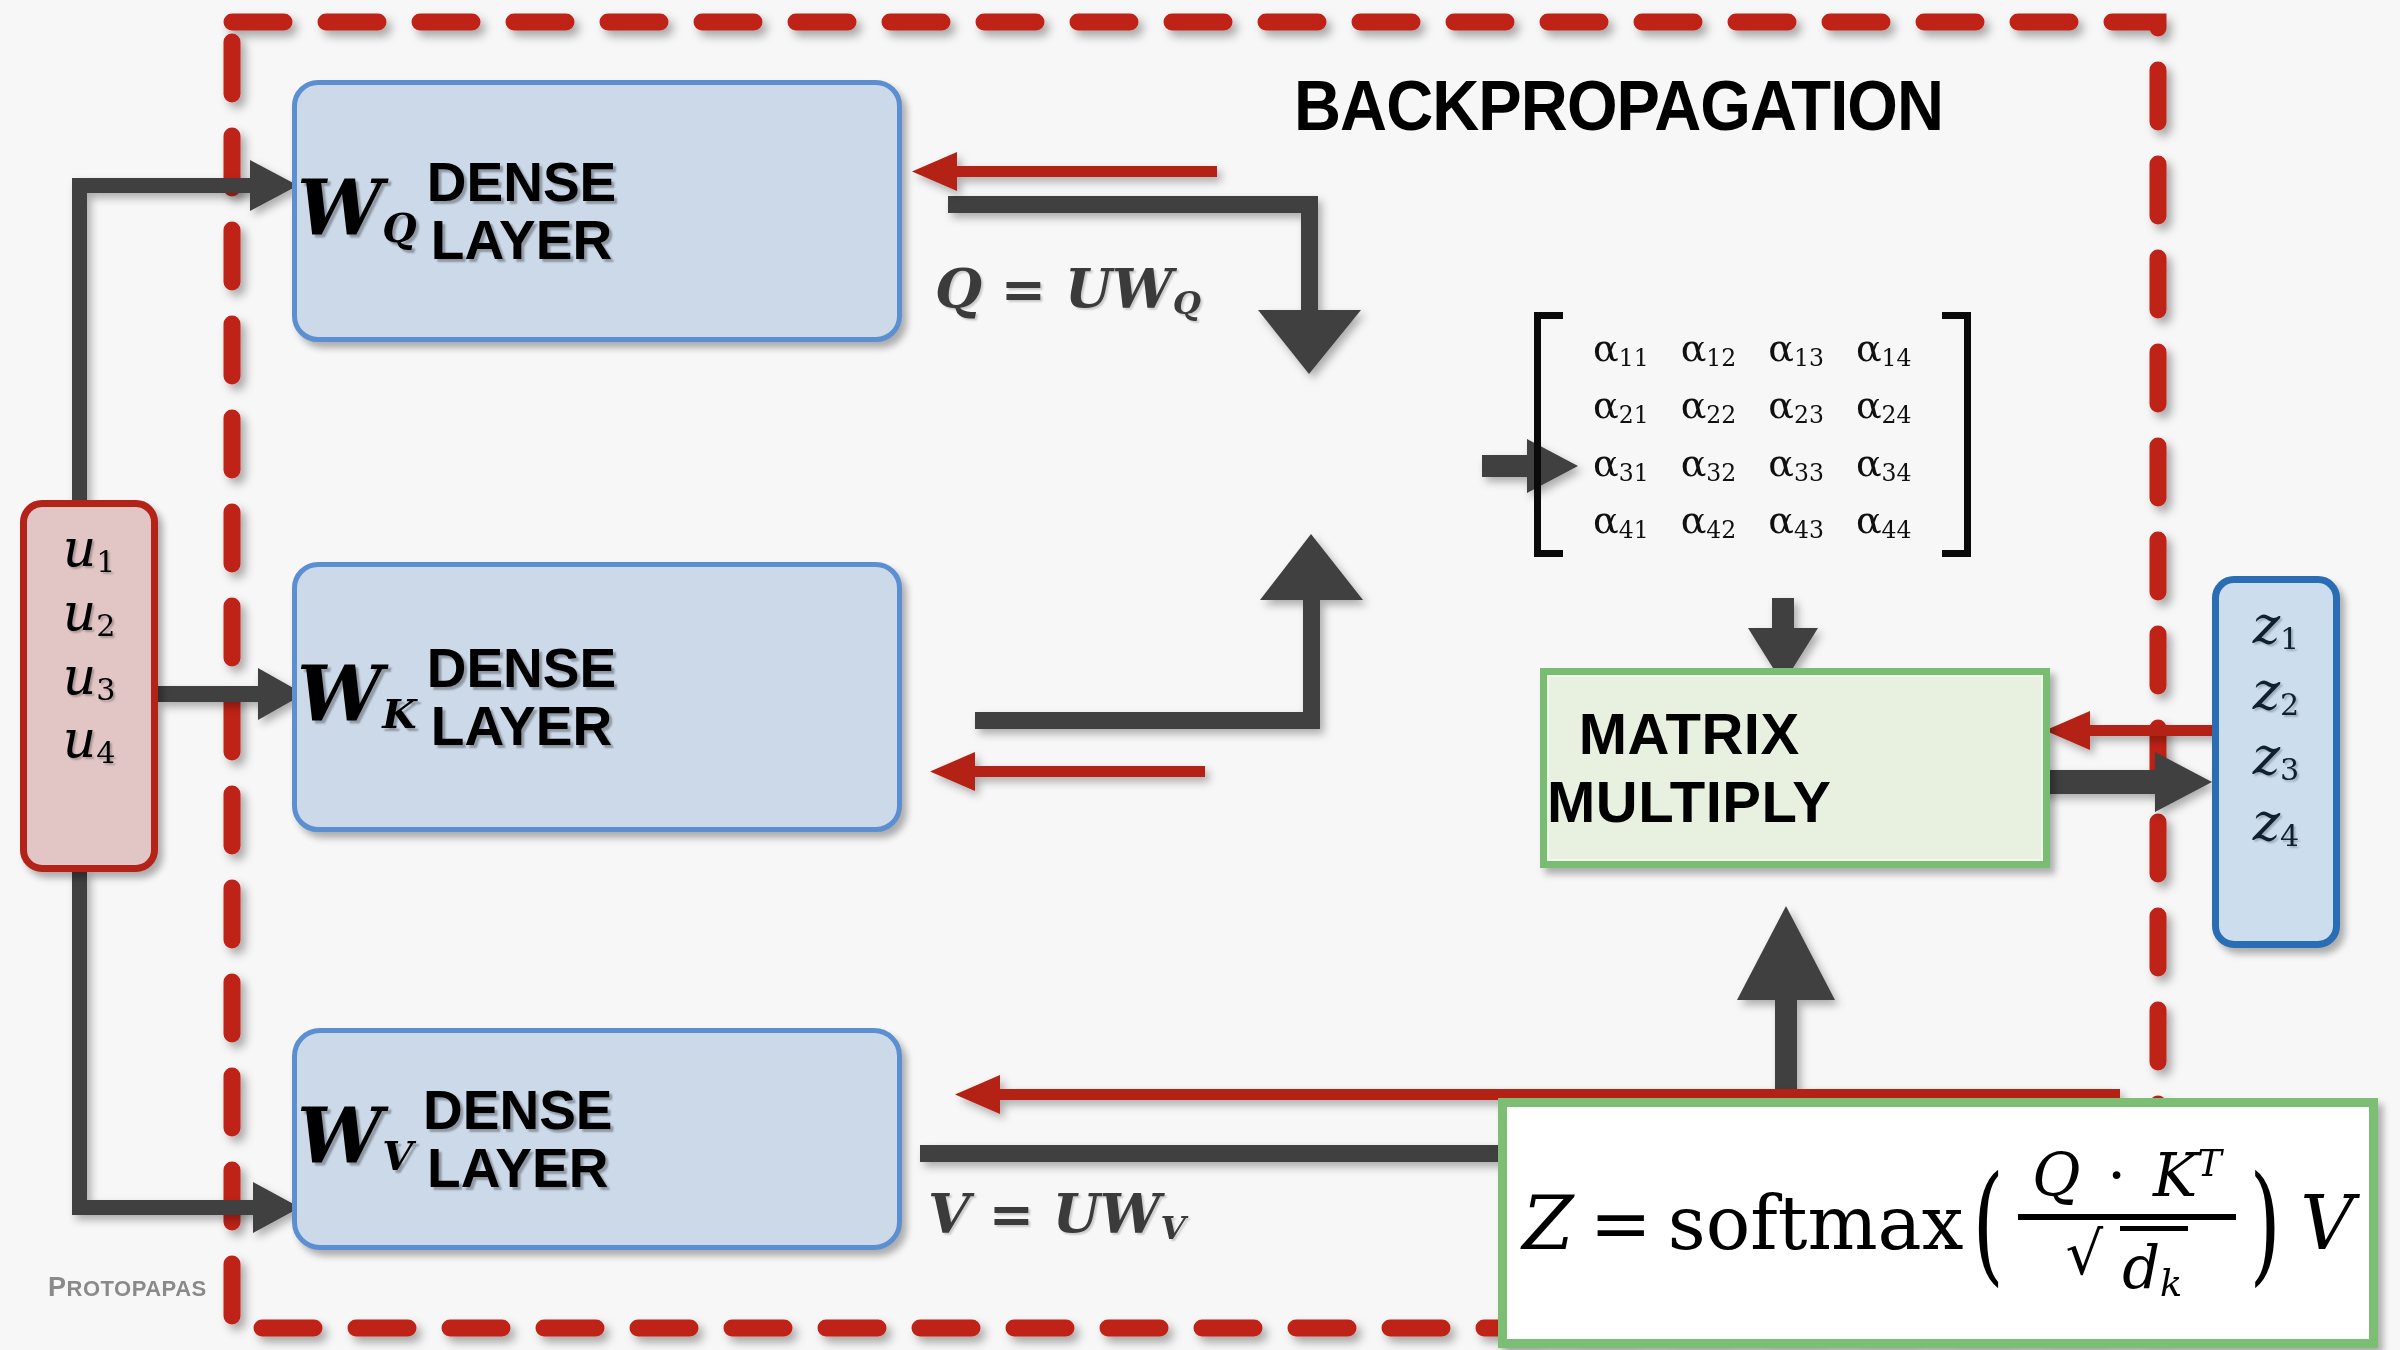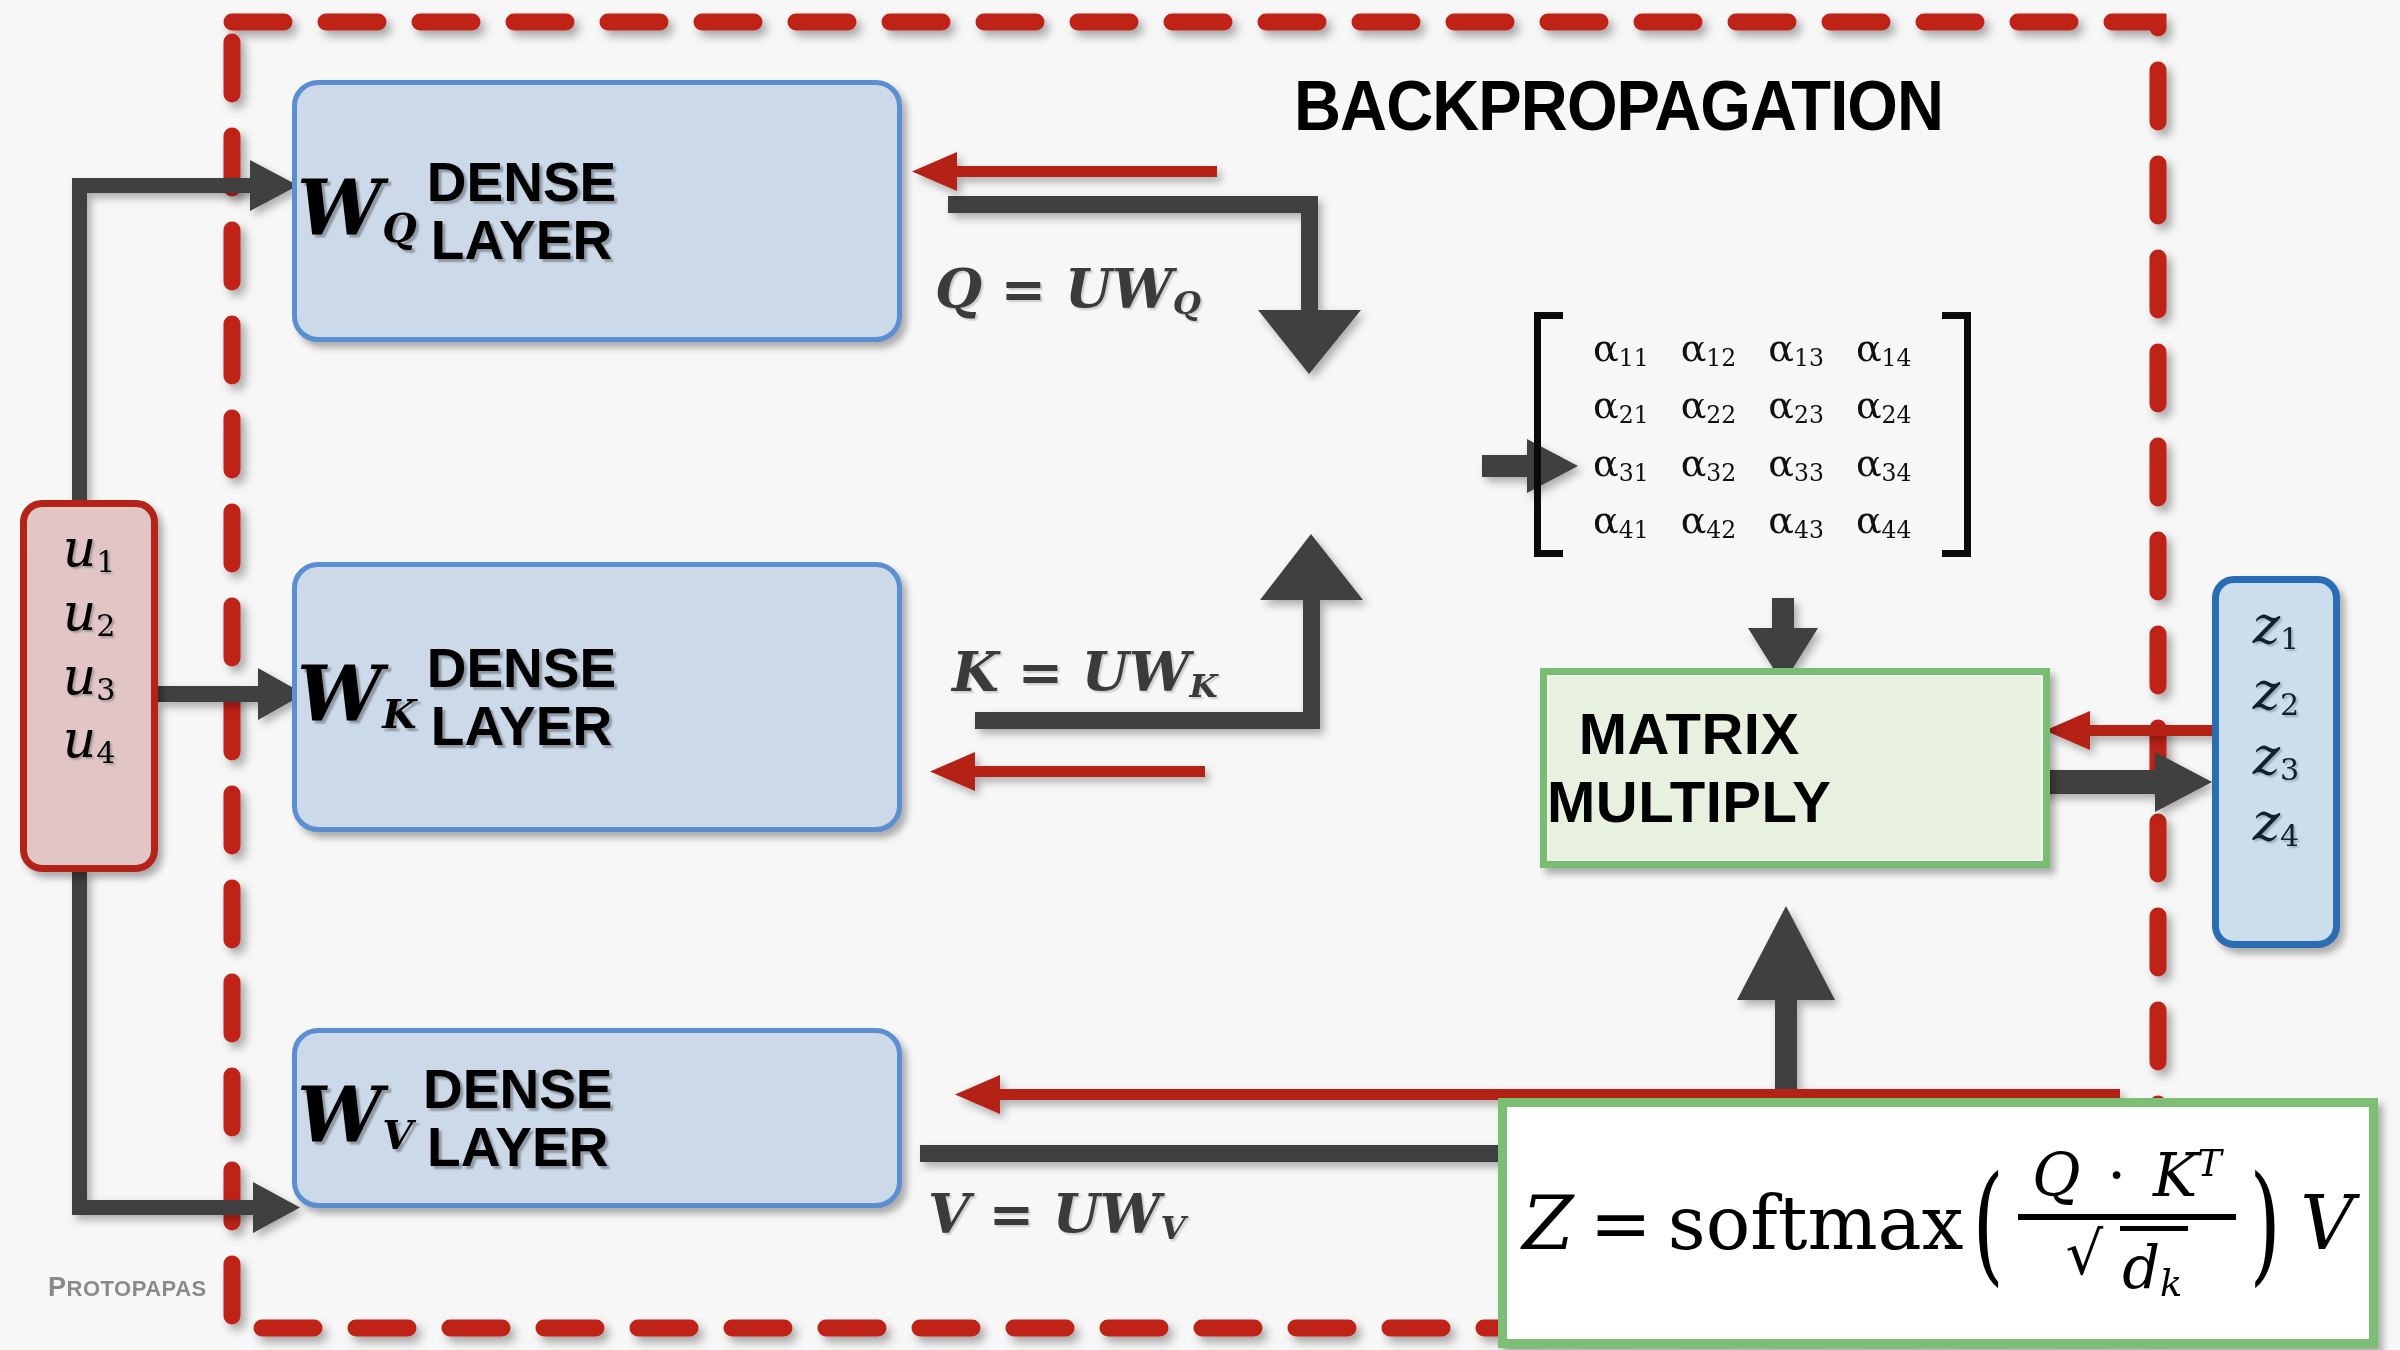--- a/index.html
+++ b/index.html
@@ -218,37 +218,34 @@
       <div class="wlab">
         <span>W</span><sub>K</sub>
       </div>
       <div class="dlabel">
         <div>DENSE</div>
         <div>LAYER</div>
       </div>
     </div>
   </div>
 
-  <div class="box dense" style="left:292px;top:1028px;width:610px;height:180px;">
+  <div class="box dense" style="left:292px;top:1028px;width:610px;height:222px;border-radius:28px;">
     <div class="dense-inner">
       <div class="wlab">
         <span>W</span><sub>V</sub>
       </div>
       <div class="dlabel">
         <div>DENSE</div>
         <div>LAYER</div>
       </div>
     </div>
   </div>
 
   <div class="eqlab" style="left:935px;top:228px;margin-top:29px;">
     <span>Q</span><span> = </span><span>UW</span><sub>Q</sub>
-  </div>
-  <div class="eqlab" style="left:952px;top:640px;">
-    <span>K</span><span> = </span><span>UW</span><sub>K</sub>
   </div>
   <div class="eqlab" style="left:928px;top:1182px;">
     <span>V</span><span> = </span><span>UW</span><sub>V</sub>
   </div>
 
 
   <div class="matrix" style="left:1534px;top:312px;">
     <div class="brk l"></div>
     <div class="mgrid">
       <div class="mcell"><span>α</span><sub>11</sub></div>

